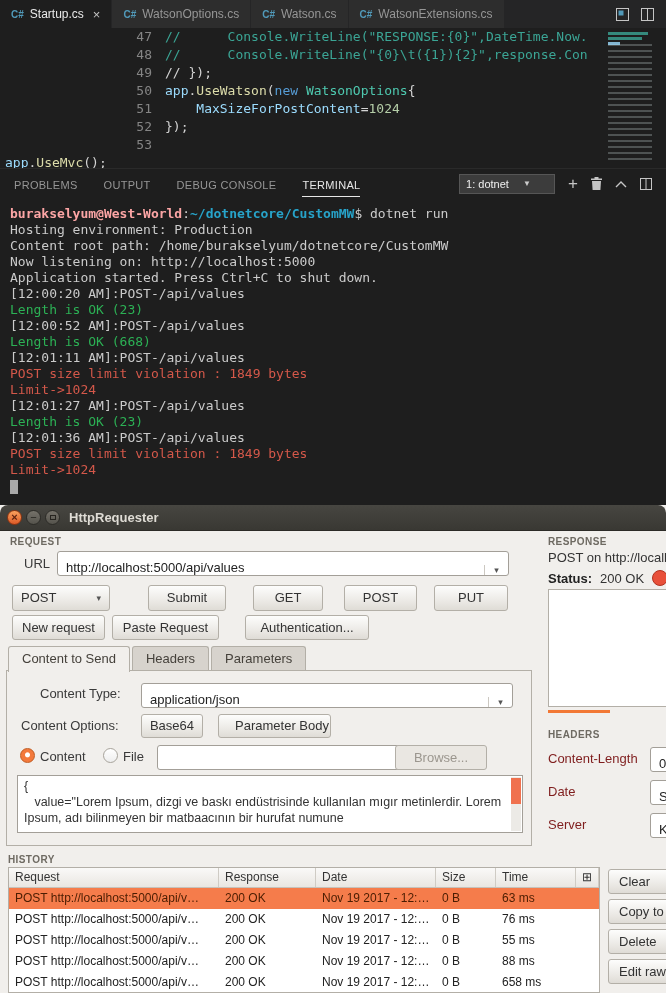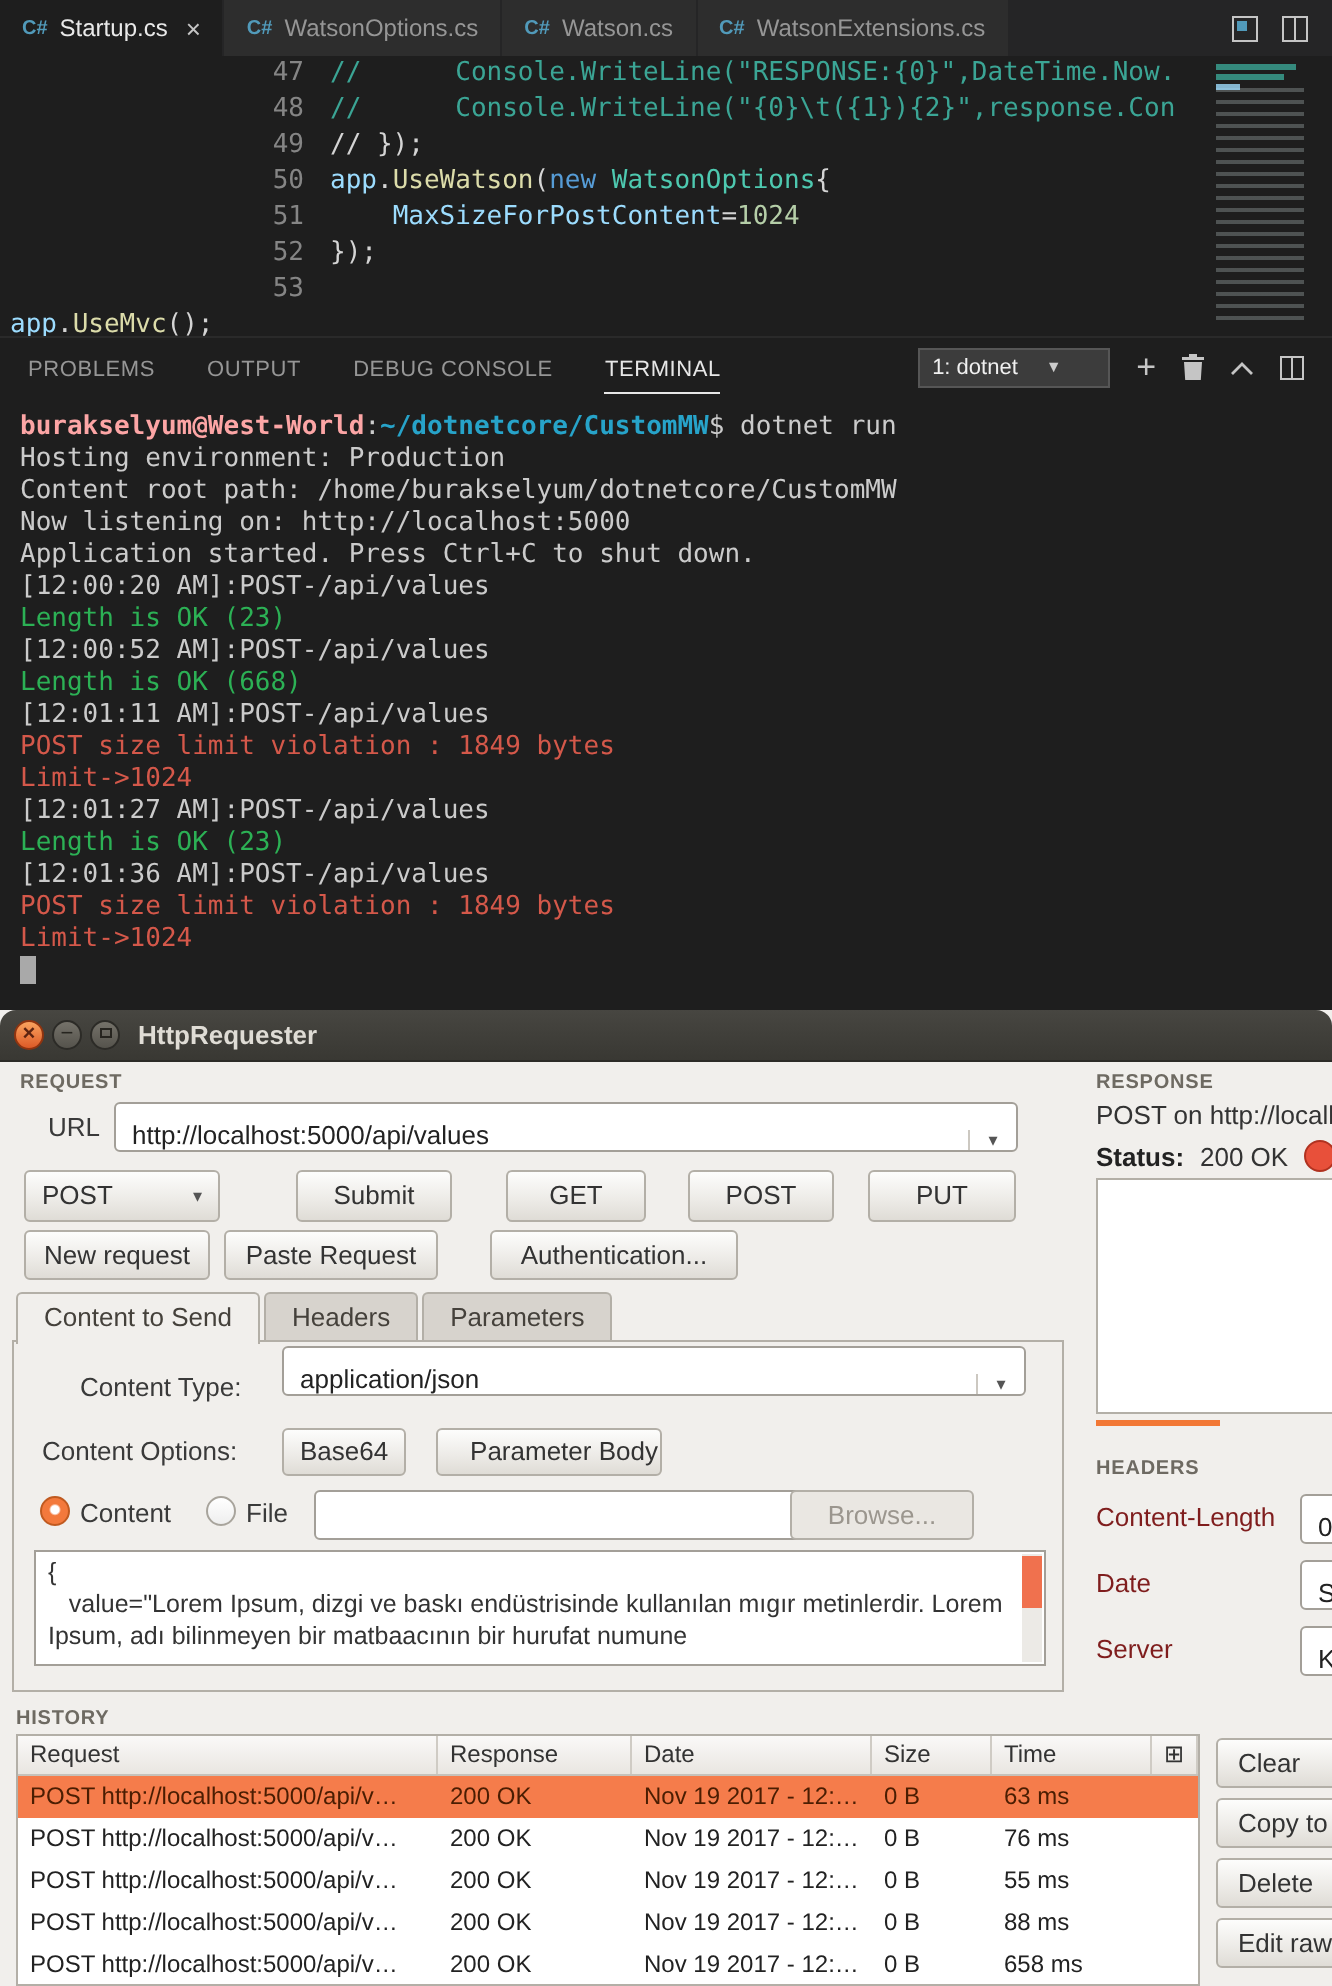--- a/index.html
+++ b/index.html
@@ -235,21 +235,21 @@
       <div class="gbtn" style="left:112px;top:84px;width:107px;height:25px;">Paste Request</div>
       <div class="gbtn" style="left:245px;top:84px;width:124px;height:25px;">Authentication...</div>
 
       <div class="ntabs">
           <div class="ntab active">Content to Send</div>
           <div class="ntab">Headers</div>
           <div class="ntab">Parameters</div>
         </div>
       <div class="tabpanel">
         <div class="flabel" style="left:33px;top:15px;">Content Type:</div>
-        <div class="combo" style="left:134px;top:2px;width:372px;height:25px;">
+        <div class="combo" style="left:134px;top:12px;width:372px;height:25px;">
           <span class="val">application/json</span>
           <span class="arr">▾</span>
         </div>
 
         <div class="flabel" style="left:14px;top:47px;">Content Options:</div>
         <div class="gbtn" style="left:134px;top:43px;width:62px;height:24px;line-height:22px;">Base64</div>
         <div class="gbtn" style="left:211px;top:43px;width:113px;height:24px;line-height:22px;padding-left:15px;">Parameter Body</div>
 
         <div class="radio checked" style="left:13px;top:77px;"></div>
         <div class="flabel" style="left:33px;top:78px;">Content</div>

